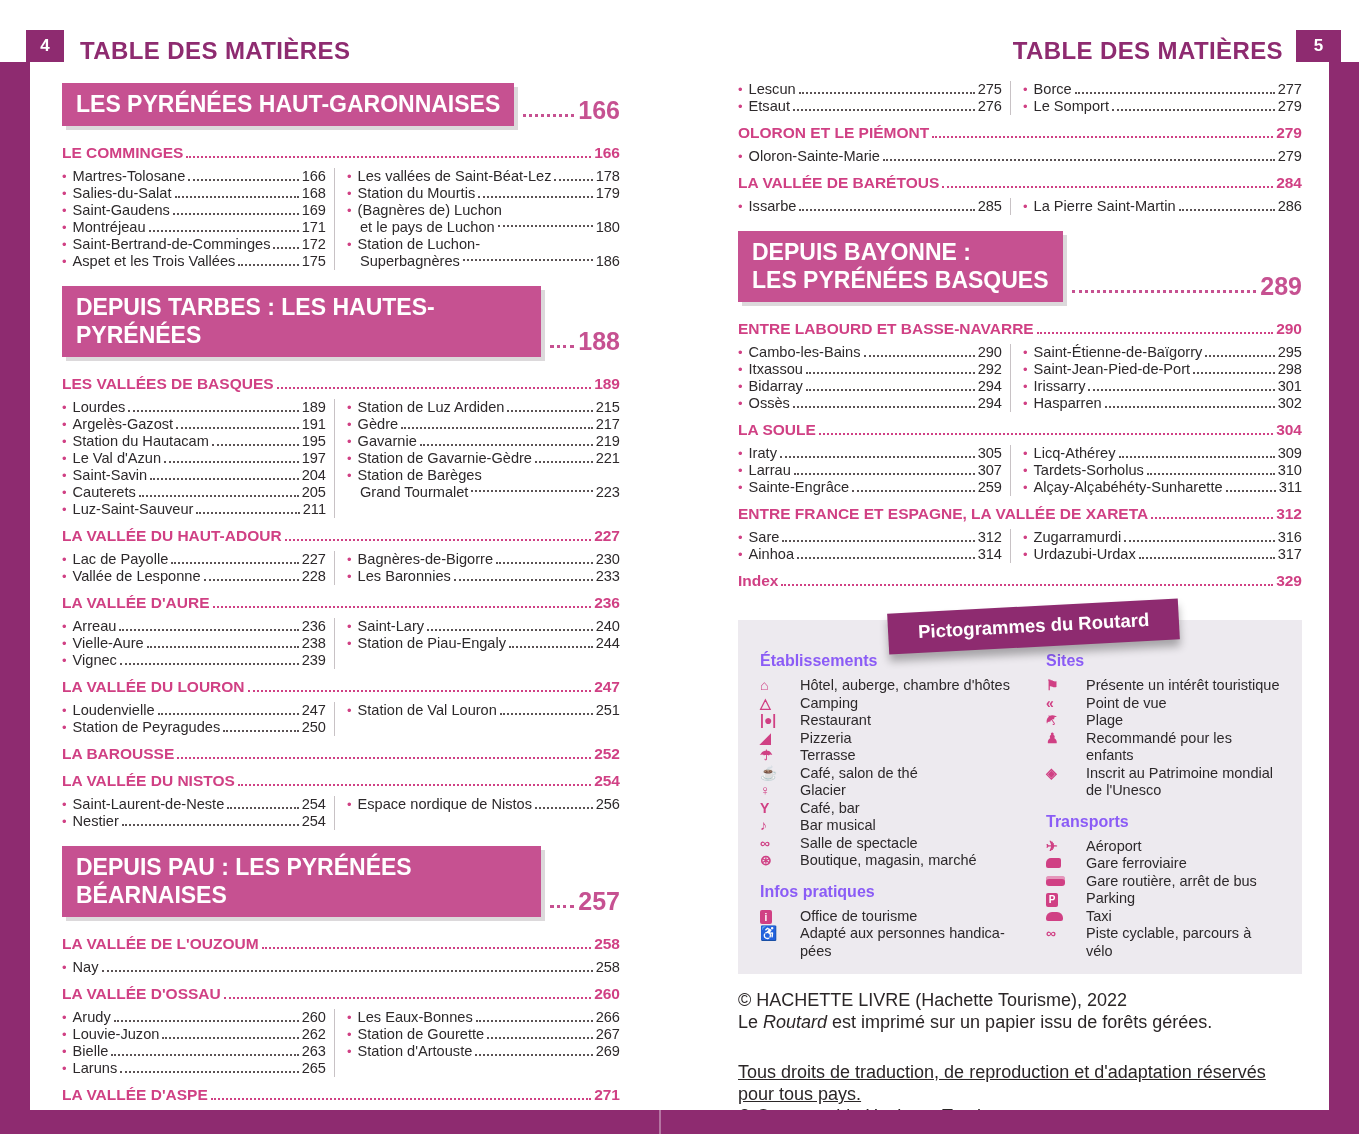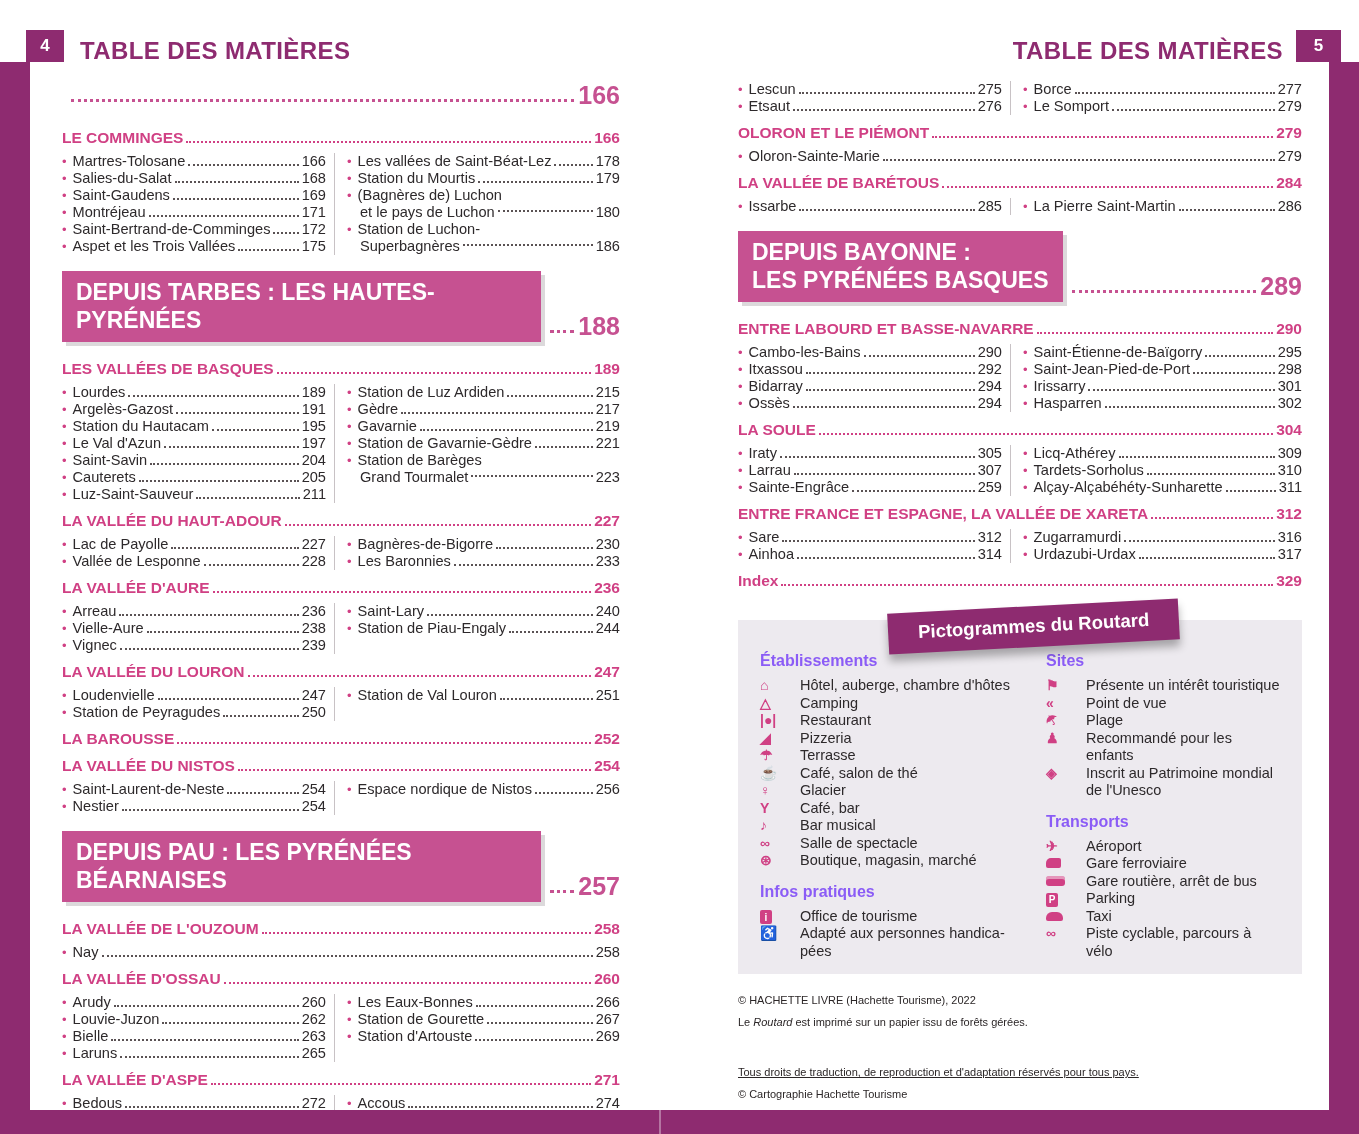--- a/index.html
+++ b/index.html
@@ -66,36 +66,39 @@
   .picon{width:40px;flex-shrink:0;color:var(--pink);font-weight:bold;font-size:14px;}
   .sq{display:inline-flex;width:12px;height:14px;background:var(--pink);color:#fff;font-size:10px;
       align-items:center;justify-content:center;border-radius:2px;font-weight:bold;}
   .rot{display:inline-block;transform:rotate(-35deg);}
   .shp{display:inline-block;background:var(--pink);}
   .shp.train{width:15px;height:10px;border-radius:5px 2px 2px 2px;}
   .shp.bus{width:19px;height:10px;border-radius:3px;box-shadow:inset 0 3px 0 rgba(255,255,255,.45);}
   .shp.car{width:17px;height:9px;border-radius:6px 6px 2px 2px;}
 
   
-  .footer{margin-top:15px;font-size:11px;color:#2b2627;line-height:22px;}
+  .footer{margin-top:15px;font-size:18px;color:#2b2627;line-height:22px;}
   .footer .para2{margin-top:28px;text-decoration:underline;}
 </style>
 </head>
 <body>
 
 <div class="sheet">
 
   <div class="corner cl">4</div>
   <div class="pg-header hl">TABLE DES MATIÈRES</div>
 
   <div class="pg-header hr">TABLE DES MATIÈRES</div>
   <div class="corner cr">5</div>
 
   <div class="page" id="page-left">
       <div class="band-row">
+        <div class="band-box">
+          <div class="band-line">LES PYRÉNÉES HAUT-GARONNAISES</div>
+        </div>
         <span class="band-leader"></span>
         <span class="band-page">166</span>
       </div>
       <div class="subhead">
         <span class="sh-label">LE COMMINGES</span>
         <span class="leader"></span>
         <span class="pg">166</span>
       </div>
       <div class="items">
         <div class="colA">

